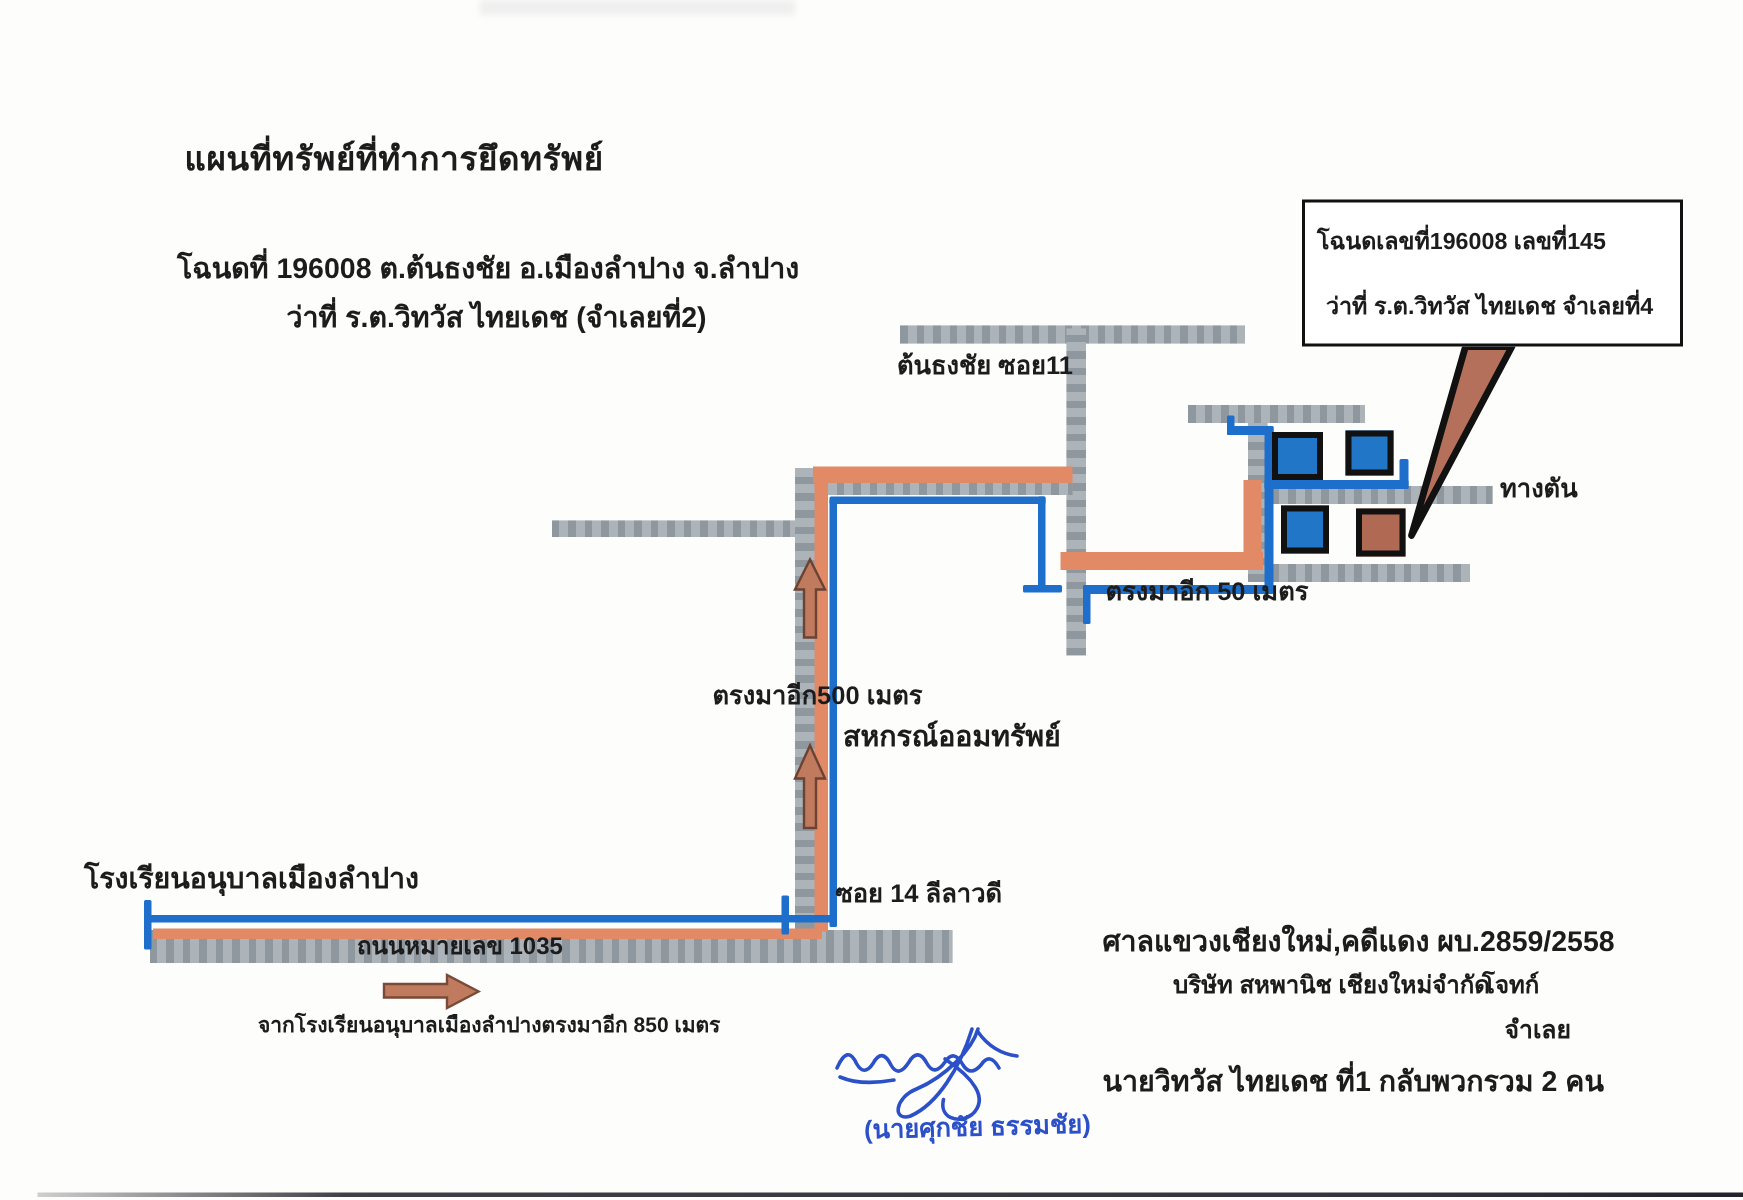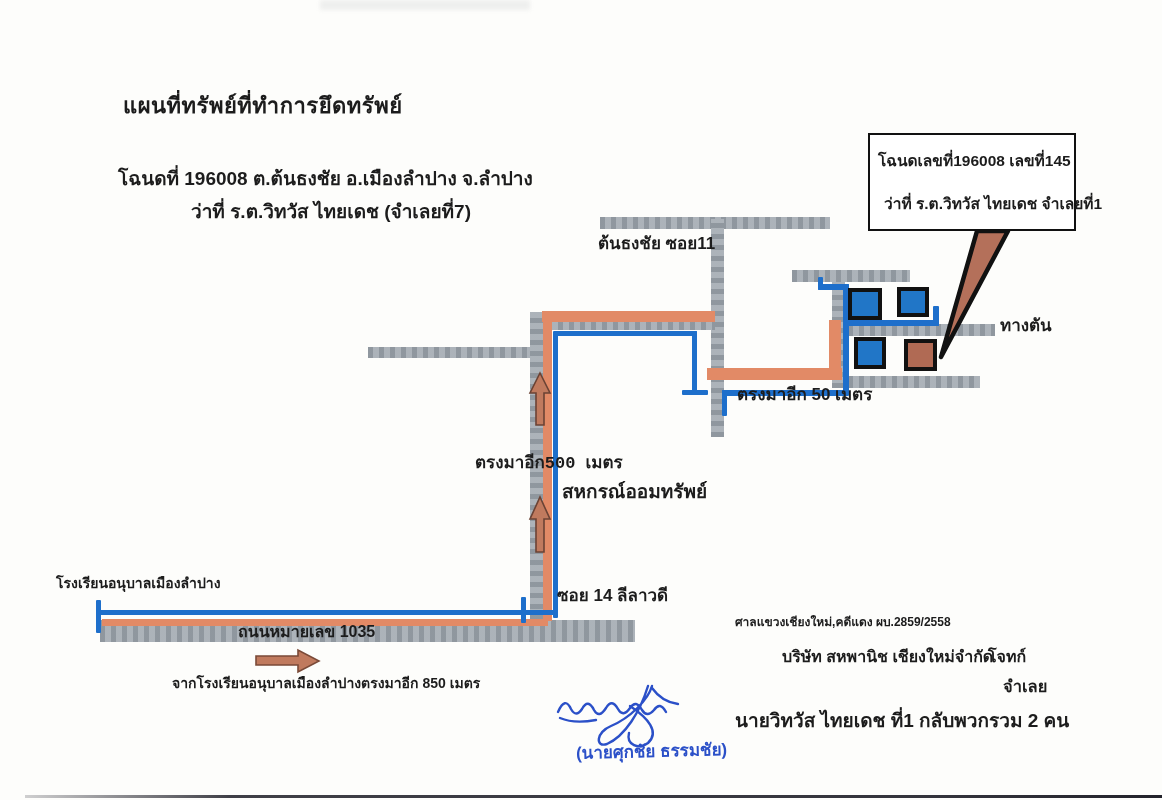--- a/index.html
+++ b/index.html
@@ -14,21 +14,21 @@
     background-image:repeating-linear-gradient(90deg,rgba(125,133,141,.55) 0 5px,rgba(182,188,194,.4) 5px 11px);}
   .road-v{position:absolute;background-color:#a6adb4;
     background-image:repeating-linear-gradient(0deg,rgba(125,133,141,.55) 0 5px,rgba(182,188,194,.4) 5px 11px);}
   
   .route-o{position:absolute;background:#e28a66;}
   .route-b{position:absolute;background:#1e6fcb;border-radius:1px;}
   
   .blk{position:absolute;border:4px solid #111;box-sizing:border-box;}
   
   .callout{
-    position:absolute;left:868px;top:133px;width:208px;height:98px;
+    position:absolute;left:868px;top:133px;width:254px;height:98px;
     background:#fff;border:2.5px solid #111;box-sizing:border-box;
     display:flex;flex-direction:column;justify-content:space-around;
     padding:4px 8px;z-index:6;
   }
   .callout div{font-weight:bold;font-size:15.5px;white-space:nowrap;}
   .callout div:nth-child(2),.callout div:nth-child(3){padding-left:6px;}
   .title{position:absolute;left:123px;top:88px;font-size:22px;font-weight:bold;letter-spacing:.5px;}
   .sub{position:absolute;font-size:19px;font-weight:bold;}
   .case{position:absolute;font-weight:bold;white-space:nowrap;}
   .sig-name{position:absolute;left:576px;top:737px;font-size:17px;font-weight:bold;
@@ -39,25 +39,25 @@
     background:rgba(150,156,162,.14);filter:blur(2px);}
   svg{position:absolute;left:0;top:0;width:1162px;height:800px;pointer-events:none;}
 </style>
 </head>
 <body>
 
 <div class="page">
 
   <div class="title">แผนที่ทรัพย์ที่ทำการยึดทรัพย์</div>
   <div class="sub" style="left:118px;top:163px;">โฉนดที่ 196008 ต.ต้นธงชัย อ.เมืองลำปาง จ.ลำปาง</div>
-  <div class="sub" style="left:191px;top:196px;">ว่าที่ ร.ต.วิทวัส ไทยเดช (จำเลยที่7)</div>
+  <div class="sub" style="left:191px;top:196px;">ว่าที่ ร.ต.วิทวัส ไทยเดช (จำเลยที่2)</div>
 
   <div class="callout">
     <div>โฉนดเลขที่196008 เลขที่145</div>
-    <div>ว่าที่ ร.ต.วิทวัส ไทยเดช จำเลยที่1</div>
+    <div>ว่าที่ ร.ต.วิทวัส ไทยเดช จำเลยที่4</div>
   </div>
 
   <div class="road-h" style="left:600px;top:217px;width:230px;height:12px;"></div>
   <div class="road-v" style="left:711px;top:219px;width:13px;height:218px;"></div>
   <div class="road-h" style="left:792px;top:270px;width:118px;height:12px;"></div>
   <div class="road-v" style="left:832px;top:282px;width:13px;height:106px;"></div>
   <div class="road-h" style="left:848px;top:324px;width:147px;height:12px;"></div>
   <div class="road-h" style="left:848px;top:376px;width:132px;height:12px;"></div>
   <div class="road-h" style="left:368px;top:347px;width:162px;height:11px;"></div>
   <div class="road-v" style="left:530px;top:312px;width:17px;height:330px;"></div>
@@ -86,28 +86,28 @@
   <div class="route-b" style="left:933px;top:306px;width:6px;height:20px;"></div>
 
   <div class="blk" style="left:848px;top:288px;width:34px;height:32px;background:#2176c7;z-index:3;"></div>
   <div class="blk" style="left:897px;top:287px;width:32px;height:30px;background:#2176c7;z-index:3;"></div>
   <div class="blk" style="left:854px;top:337px;width:32px;height:32px;background:#2176c7;z-index:3;"></div>
   <div class="blk" style="left:904px;top:339px;width:33px;height:32px;background:#b06a54;z-index:3;"></div>
 
   <div class="lbl" style="left:598px;top:233px;font-size:17px;">ต้นธงชัย ซอย11</div>
   <div class="lbl" style="left:1000px;top:315px;font-size:17px;">ทางตัน</div>
   <div class="lbl" style="left:737px;top:384px;font-size:17px;">ตรงมาอีก 50 เมตร</div>
-  <div class="lbl" style="left:475px;top:453px;font-size:17px;font-family:Liberation Mono, monospace;">ตรงมาอีก500 เมตร</div>
+  <div class="lbl" style="left:475px;top:453px;font-size:17px;">ตรงมาอีก500 เมตร</div>
   <div class="lbl" style="left:562px;top:480px;font-size:19px;">สหกรณ์ออมทรัพย์</div>
   <div class="lbl" style="left:557px;top:585px;font-size:17px;">ซอย 14 ลีลาวดี</div>
-  <div class="lbl" style="left:56px;top:575px;font-size:14px;">โรงเรียนอนุบาลเมืองลำปาง</div>
+  <div class="lbl" style="left:56px;top:575px;font-size:19px;">โรงเรียนอนุบาลเมืองลำปาง</div>
   <div class="lbl" style="left:238px;top:622px;font-size:16px;z-index:4;">ถนนหมายเลข 1035</div>
   <div class="lbl" style="left:172px;top:675px;font-size:14px;">จากโรงเรียนอนุบาลเมืองลำปางตรงมาอีก 850 เมตร</div>
 
-  <div class="case" style="left:735px;top:612px;font-size:12px;">ศาลแขวงเชียงใหม่,คดีแดง ผบ.2859/2558</div>
+  <div class="case" style="left:735px;top:612px;font-size:19px;">ศาลแขวงเชียงใหม่,คดีแดง ผบ.2859/2558</div>
   <div class="case" style="left:782px;top:644px;font-size:16px;">บริษัท สหพานิช เชียงใหม่จำกัด</div>
   <div class="case" style="left:988px;top:644px;font-size:16px;">โจทก์</div>
   <div class="case" style="left:735px;top:673px;font-size:19px;margin-top:32px;">นายวิทวัส ไทยเดช ที่1 กลับพวกรวม 2 คน</div>
   <div class="case" style="left:1003px;top:673px;font-size:16.5px;">จำเลย</div>
 
   <div class="sig-name">(นายศุกชัย ธรรมชัย)</div>
 
   <div class="smudge"></div>
   <div class="scan-line"></div>
 

